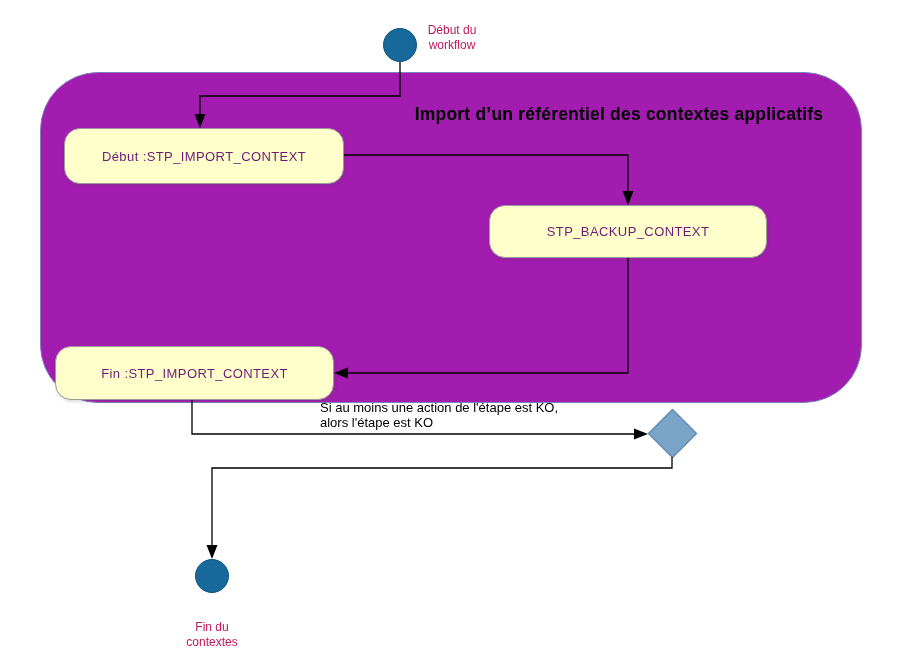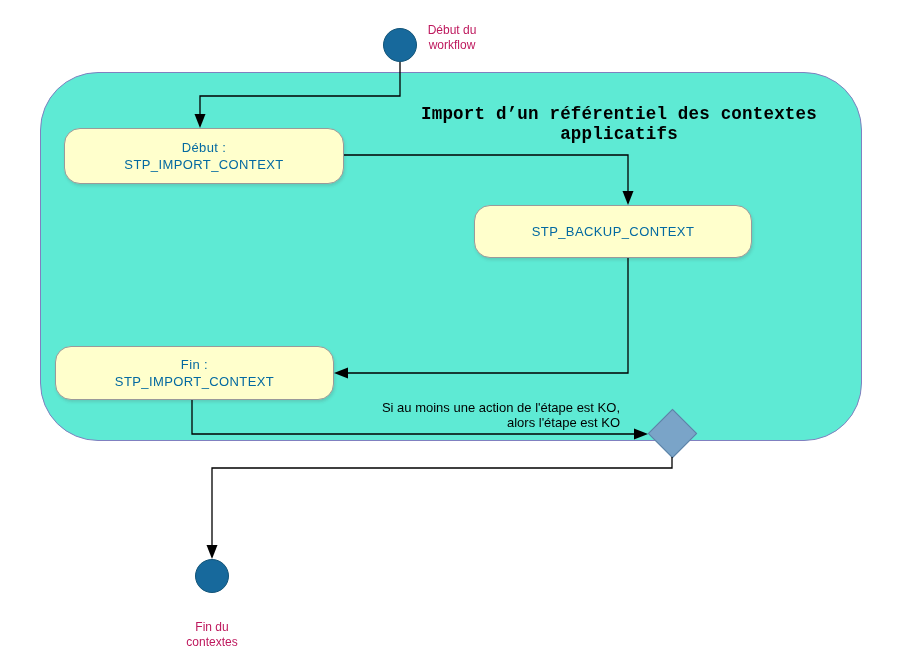--- a/index.html
+++ b/index.html
@@ -11,58 +11,57 @@
     overflow: hidden;
     font-family: "Liberation Sans", "DejaVu Sans", sans-serif;
     color: #000000;
   }
   .preline { white-space: pre-line; }
 
   
   .group-container {
     position: absolute;
     left: 40px; top: 72px;
-    width: 822px; height: 369px;
-    background: #5eead4;
+    width: 822px; height: 331px;
+    background: #a21caf;
     border: 1.5px solid #8080c0;
     border-radius: 58px;
     box-sizing: border-box;
-    font-family: Liberation Mono, monospace;
   }
   .group-title {
     position: absolute;
     left: 358px; top: 31px;
     width: 440px;
     text-align: center;
     font-size: 17.5px;
     font-weight: bold;
     letter-spacing: 0.2px;
     color: #000000;
   }
 
   
   .step {
     position: absolute;
     background: #ffffcc;
     border: 1.4px solid #9a9a9a;
     border-radius: 16px;
     box-sizing: border-box;
     display: flex;
-    flex-direction: column;
+    flex-direction: row;
     align-items: center;
     justify-content: center;
     font-size: 13px;
     line-height: 17px;
     letter-spacing: 0.4px;
-    color: #0369a1;
+    color: #701a75;
     box-shadow: 1px 2px 3px rgba(80,80,80,0.18);
     text-align: left;
   }
   .step-debut  { left: 64px;  top: 128px; width: 280px; height: 56px; }
-  .step-backup { left: 474px; top: 205px; width: 278px; height: 53px; }
+  .step-backup { left: 489px; top: 205px; width: 278px; height: 53px; }
   .step-fin    { left: 55px;  top: 346px; width: 279px; height: 54px; }
 
   
   .node-circle {
     position: absolute;
     width: 34px; height: 34px;
     border-radius: 50%;
     background: #17699c;
     border: 1px solid #125478;
     box-sizing: border-box;
@@ -89,21 +88,21 @@
     border: 1px solid #5c82a6;
     box-sizing: border-box;
     transform: rotate(45deg);
   }
 
   
   .condition-note {
     position: absolute;
     left: 320px; top: 400px;
     width: 300px;
-    text-align: right;
+    text-align: left;
     font-size: 13px;
     line-height: 15px;
     color: #000000;
   }
 
   
   .connectors {
     position: absolute;
     left: 0; top: 0;
     pointer-events: none;

